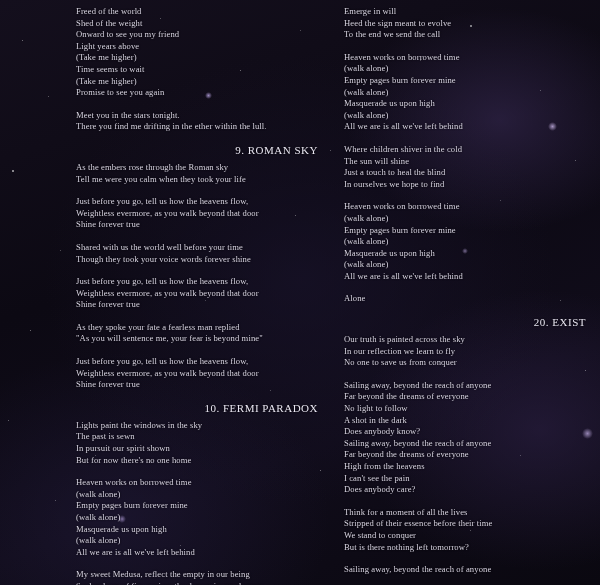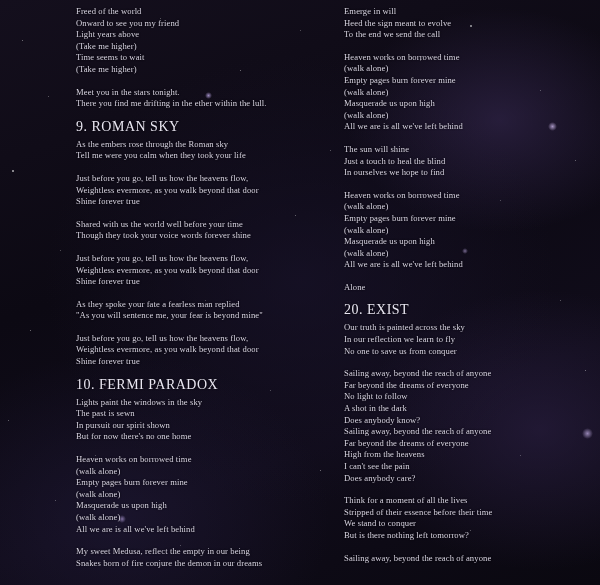--- a/index.html
+++ b/index.html
@@ -61,26 +61,27 @@
   .line {
     color: #d8d4e2;
     font-size: 8.6px;
     line-height: 11.6px;
     white-space: nowrap;
     letter-spacing: 0.1px;
     text-shadow: 0 0 2px rgba(0,0,0,0.9);
   }
   .track-title {
     color: #e9e6f2;
-    font-size: 14px;
+    font-size: 11px;
     line-height: 12px;
     letter-spacing: 0.5px;
     margin-bottom: 6px;
     white-space: nowrap;
     text-shadow: 0 0 2px rgba(0,0,0,0.9);
+    text-align: right;
   }
 </style>
 </head>
 <body>
 
 <div id="page">
 
   <div class="stars">
     <div class="star" style="left:22px;top:40px;width:1px;height:1px;opacity:.5"></div>
     <div class="star" style="left:48px;top:96px;width:1px;height:1px;opacity:.4"></div>
@@ -114,25 +115,27 @@
     <div class="glow" style="left:548px;top:122px;width:9px;height:9px;background:radial-gradient(circle,rgba(200,180,230,0.8),rgba(150,130,200,0) 70%)"></div>
     <div class="glow" style="left:582px;top:428px;width:11px;height:11px;background:radial-gradient(circle,rgba(190,170,225,0.75),rgba(140,120,190,0) 70%)"></div>
     <div class="glow" style="left:118px;top:515px;width:8px;height:8px;background:radial-gradient(circle,rgba(175,155,215,0.7),rgba(130,110,180,0) 70%)"></div>
     <div class="glow" style="left:462px;top:248px;width:6px;height:6px;background:radial-gradient(circle,rgba(185,165,220,0.6),rgba(130,110,180,0) 70%)"></div>
   </div>
 
   <div class="columns">
     <div class="col col-left">
         <div class="block">
           <div class="line">Freed of the world</div>
+          <div class="line">Shed of the weight</div>
           <div class="line">Onward to see you my friend</div>
           <div class="line">Light years above</div>
           <div class="line">(Take me higher)</div>
           <div class="line">Time seems to wait</div>
           <div class="line">(Take me higher)</div>
+          <div class="line">Promise to see you again</div>
         </div>
         <div class="block">
           <div class="line">Meet you in the stars tonight.</div>
           <div class="line">There you find me drifting in the ether within the lull.</div>
         </div>
         <div class="block">
           <div class="track-title">9. ROMAN SKY</div>
           <div class="line">As the embers rose through the Roman sky</div>
           <div class="line">Tell me were you calm when they took your life</div>
         </div>
@@ -189,20 +192,21 @@
         <div class="block">
           <div class="line">Heaven works on borrowed time</div>
           <div class="line">(walk alone)</div>
           <div class="line">Empty pages burn forever mine</div>
           <div class="line">(walk alone)</div>
           <div class="line">Masquerade us upon high</div>
           <div class="line">(walk alone)</div>
           <div class="line">All we are is all we've left behind</div>
         </div>
         <div class="block">
+          <div class="line">Where children shiver in the cold</div>
           <div class="line">The sun will shine</div>
           <div class="line">Just a touch to heal the blind</div>
           <div class="line">In ourselves we hope to find</div>
         </div>
         <div class="block">
           <div class="line">Heaven works on borrowed time</div>
           <div class="line">(walk alone)</div>
           <div class="line">Empty pages burn forever mine</div>
           <div class="line">(walk alone)</div>
           <div class="line">Masquerade us upon high</div>

